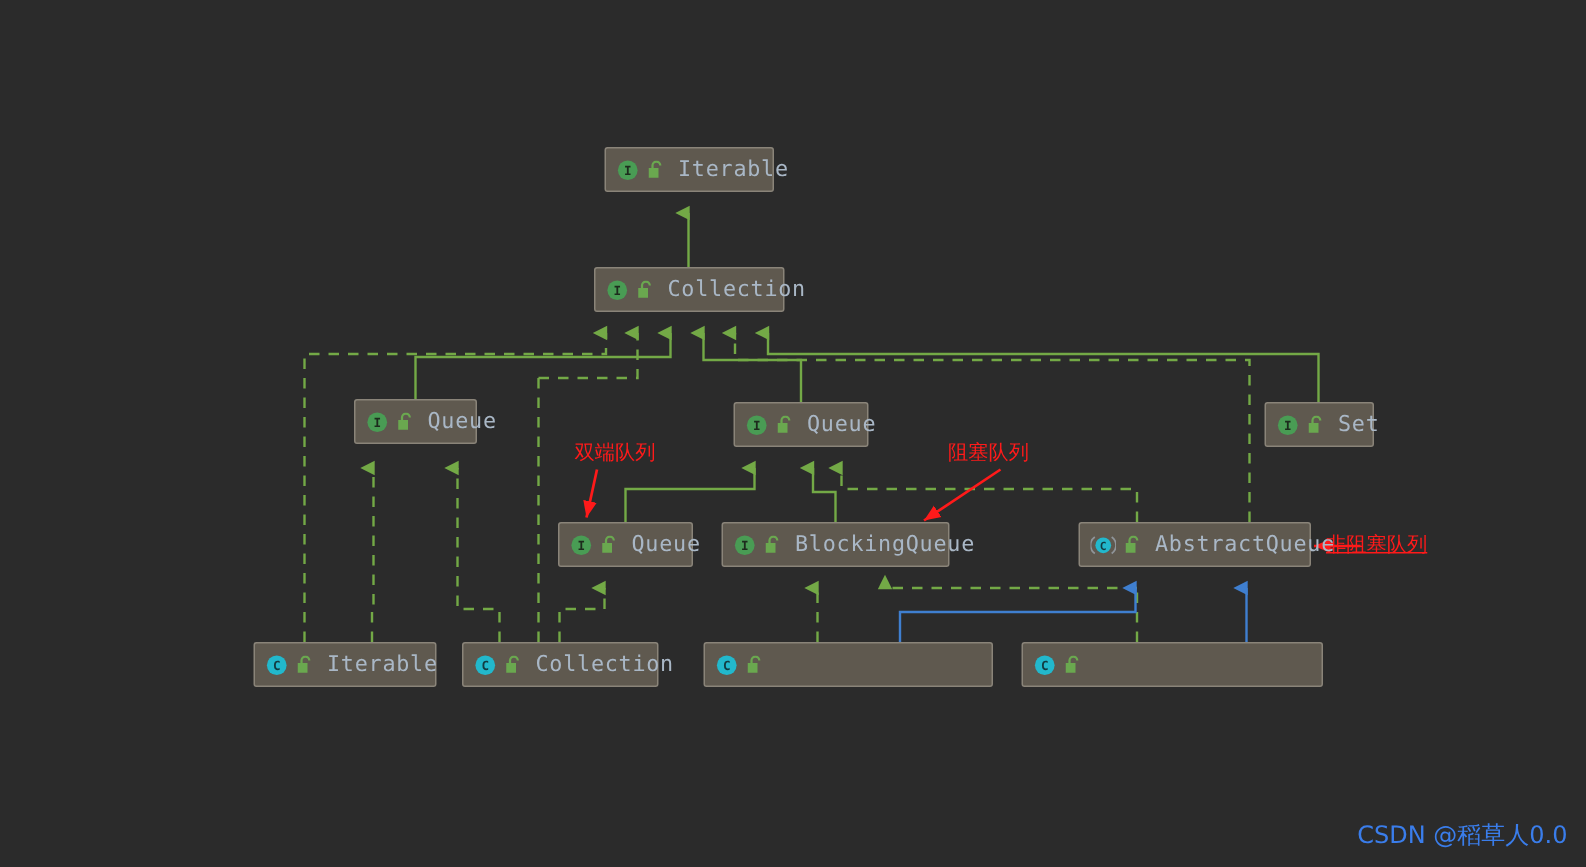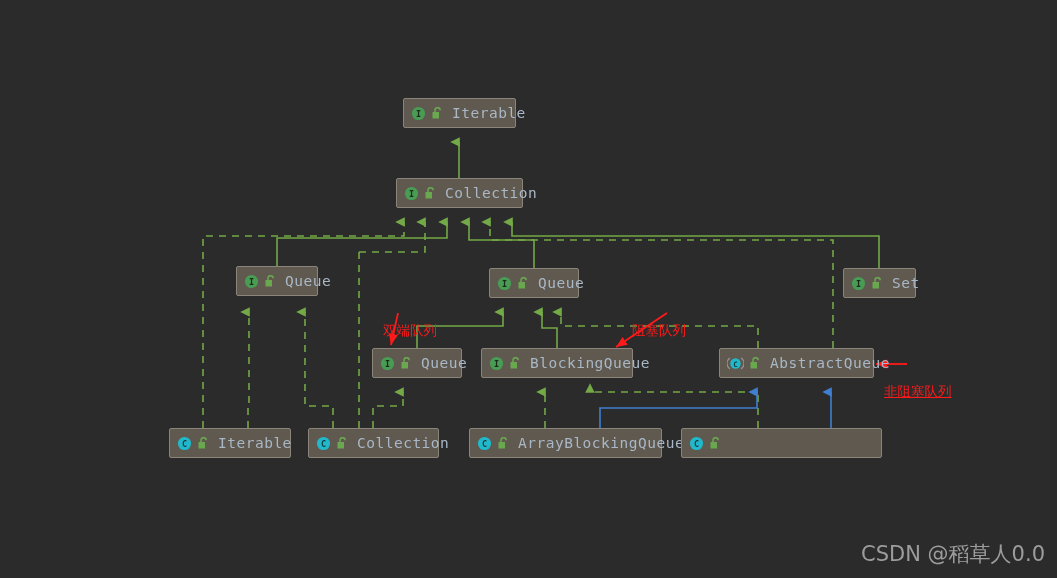--- a/index.html
+++ b/index.html
@@ -35,29 +35,28 @@
   .ico{display:inline-flex;align-items:center;flex:0 0 auto;}
   .ico svg{display:block;}
 
   .annot{
     position:absolute;
     color:#ff1a1a;
     font-family:"DejaVu Sans", sans-serif;
     font-size:13.5px;
     white-space:nowrap;
     line-height:1;
-    margin-top:28px;
   }
 
   .watermark{
     position:absolute;
     right:12px;bottom:10px;
-    color:#a3a3a3;
+    color:#3b82f6;
     font-family:"DejaVu Sans", sans-serif;
-    font-size:21px;
+    font-size:16px;
     opacity:.95;
     white-space:nowrap;
   }
 </style>
 </head>
 <body>
 
 <div id="canvas">
 
   <svg class="edges" viewBox="0 0 1057 578" xmlns="http://www.w3.org/2000/svg">
@@ -294,21 +293,20 @@
           <circle cx="8" cy="8" r="7" fill="#22b8cc"></circle>
           <text x="8" y="11.5" font-family="DejaVu Sans Mono, monospace" font-size="9" font-weight="bold" fill="#123b42" text-anchor="middle">C</text>
         </svg>
     </span>
     <span class="ico" style="margin-left:5px;">
       <svg width="12" height="13" viewBox="0 0 12 13">
           <path d="M4 5 V3.3 A2.6 2.6 0 0 1 9.2 3.3" fill="none" stroke="#6aa84f" stroke-width="1.5"></path>
           <rect x="1.5" y="5" width="6.5" height="6.5" fill="#6aa84f"></rect>
         </svg>
     </span>
-    <span class="label">ArrayBlockingQueue</span>
   </div>
 
   <div class="node" style="left:681px;top:428px;width:201px;">
     <span class="ico">
       <svg width="15" height="15" viewBox="0 0 16 16">
           <circle cx="8" cy="8" r="7" fill="#22b8cc"></circle>
           <text x="8" y="11.5" font-family="DejaVu Sans Mono, monospace" font-size="9" font-weight="bold" fill="#123b42" text-anchor="middle">C</text>
         </svg>
     </span>
     <span class="ico" style="margin-left:5px;">

